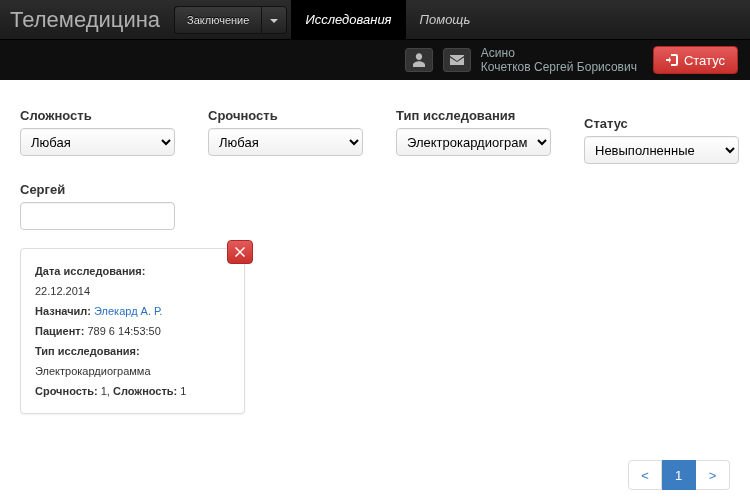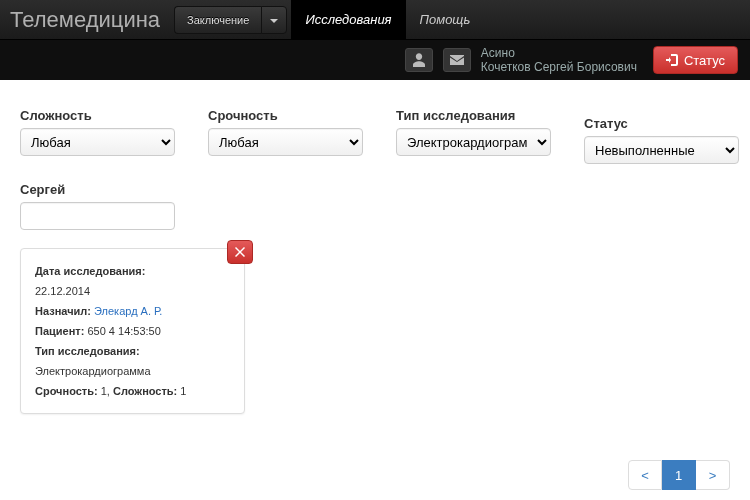--- a/index.html
+++ b/index.html
@@ -108,21 +108,21 @@
   <div class="card-wrap">
     <button class="close-btn">
       <svg width="10" height="10" viewBox="0 0 10 10">
           <path d="M1 0l4 4 4-4 1 1-4 4 4 4-1 1-4-4-4 4-1-1 4-4L0 1z"></path>
         </svg>
     </button>
     <div class="card">
       <div><b>Дата исследования:</b></div>
       <div>22.12.2014</div>
       <div><b>Назначил:</b> <a href="#">Элекард А. Р.</a></div>
-      <div><b>Пациент:</b> <span>650 4 14:53:50</span></div>
+      <div><b>Пациент:</b> <span>789 6 14:53:50</span></div>
       <div><b>Тип исследования:</b></div>
       <div>Электрокардиограмма</div>
       <div>
         <b>Срочность:</b> <span>1</span>,
         <b>Сложность:</b> <span>1</span>
       </div>
     </div>
   </div>
 </div>
 

